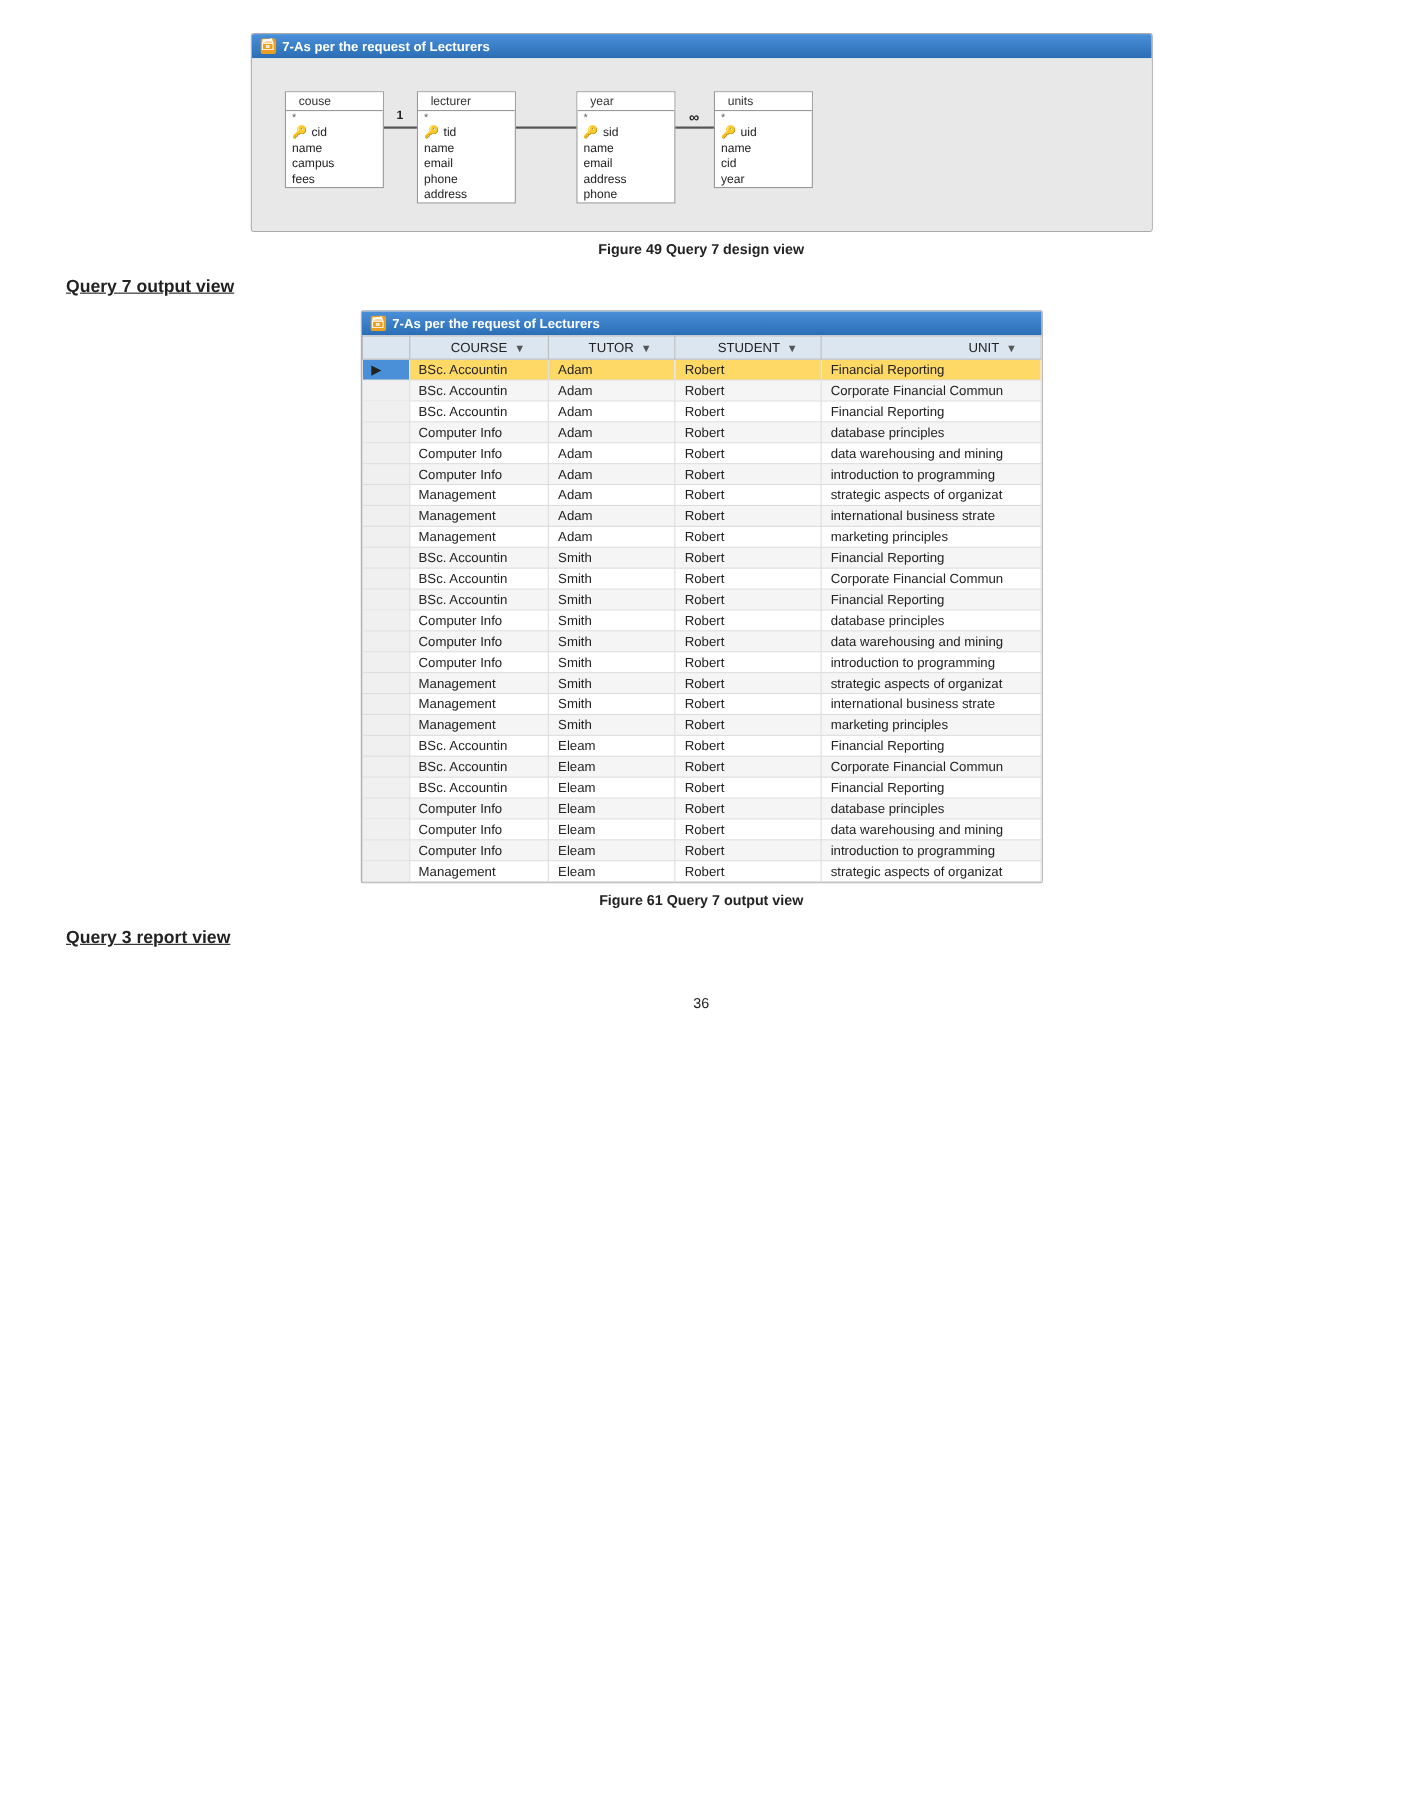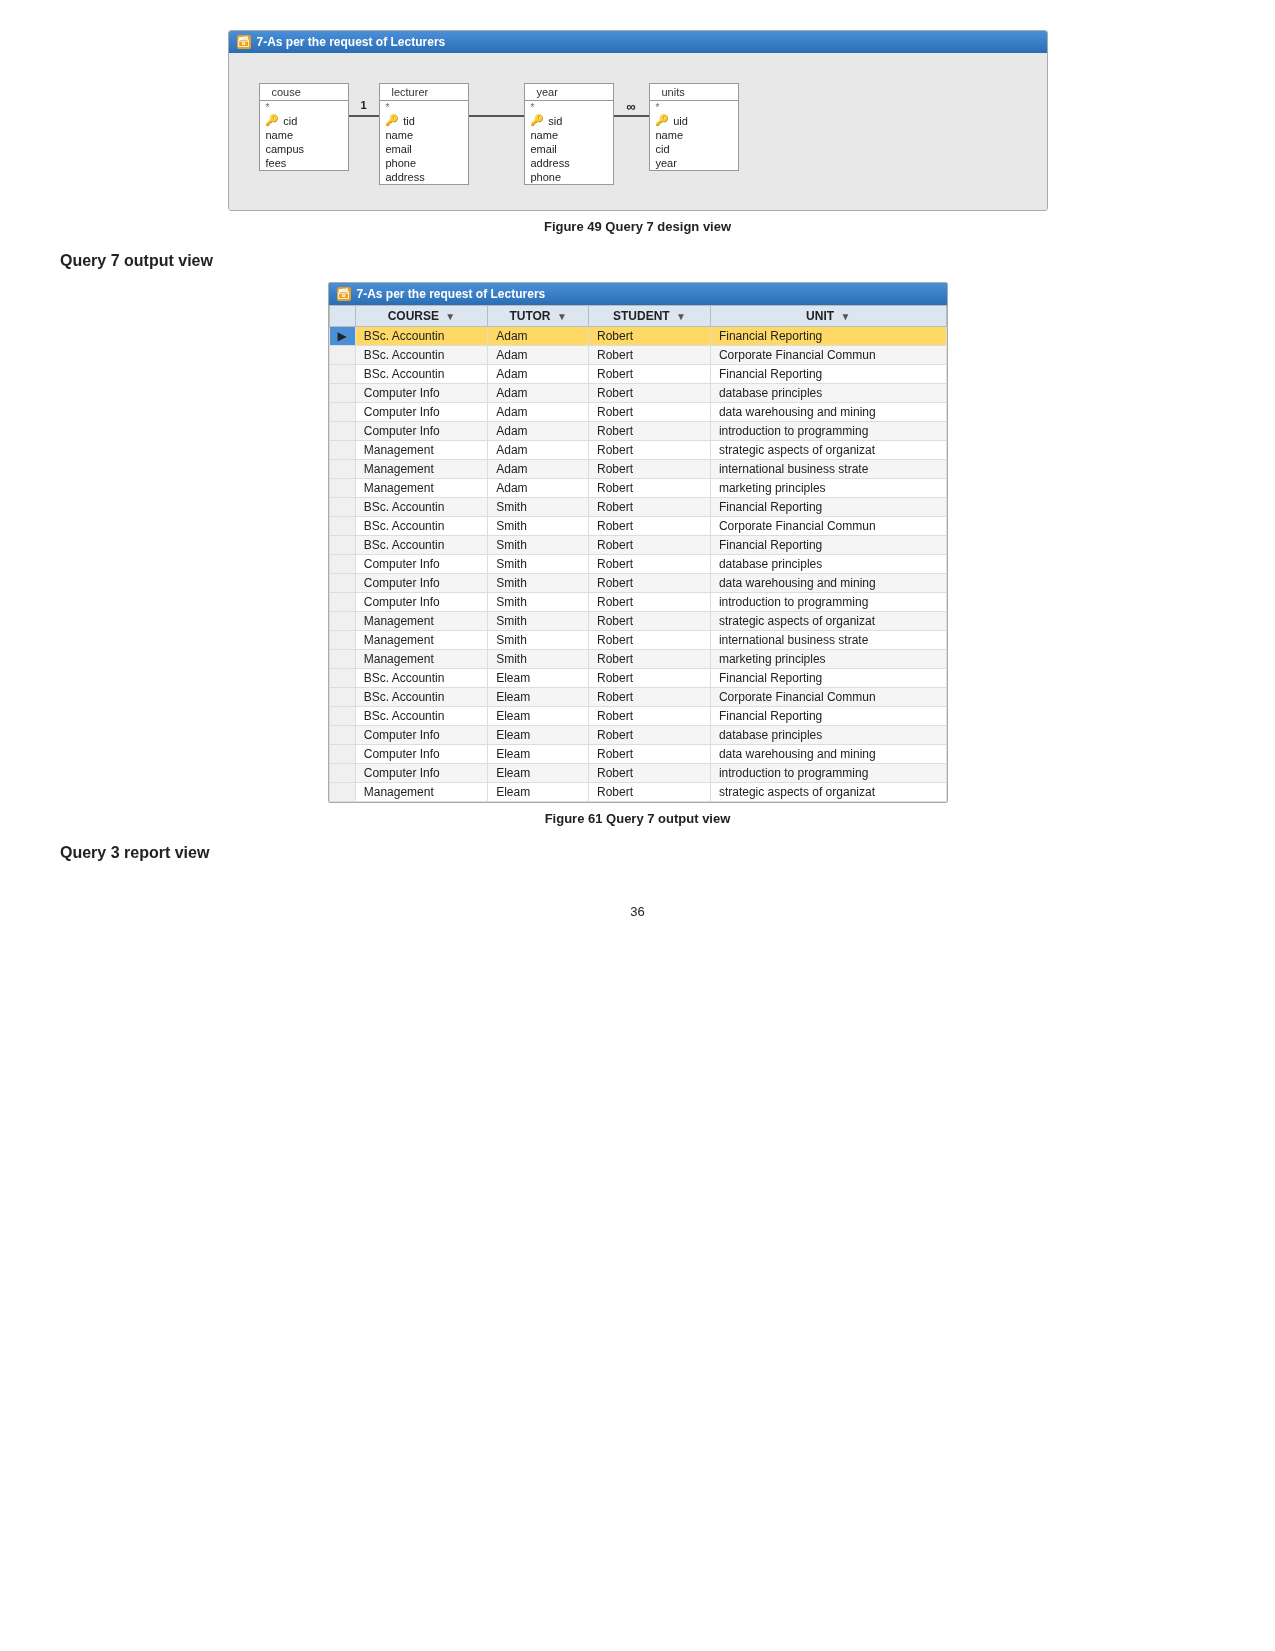--- a/index.html
+++ b/index.html
@@ -88,20 +88,21 @@
       font-weight: bold;
       font-size: 13px;
       margin: 8px 0 18px 0;
     }
 
     
     .section-heading {
       font-weight: bold;
       font-size: 16px;
       margin: 10px 0 12px 0;
+      text-decoration: underline;
     }
 
     
     .output-window {
       border: 1.5px solid #aaa;
       border-radius: 2px;
       margin: 0 auto 8px auto;
       width: 620px;
       overflow: hidden;
       font-size: 12px;
@@ -119,23 +120,23 @@
     .output-table {
       width: 100%;
       border-collapse: collapse;
       background: #fff;
     }
     .output-table thead tr {
       background: #dce6f1;
     }
     .output-table thead th {
       border: 1px solid #bbb;
-      padding: 3px 8px;
-      text-align: center;
-      font-weight: bold;
+      padding: 3px 21px;
+      text-align: right;
+      font-weight: normal;
       font-size: 12px;
       color: #222;
       white-space: nowrap;
     }
     .output-table thead th .dropdown-arrow {
       color: #555;
       font-size: 10px;
       margin-left: 3px;
     }
     .output-table tbody tr:nth-child(odd) {

